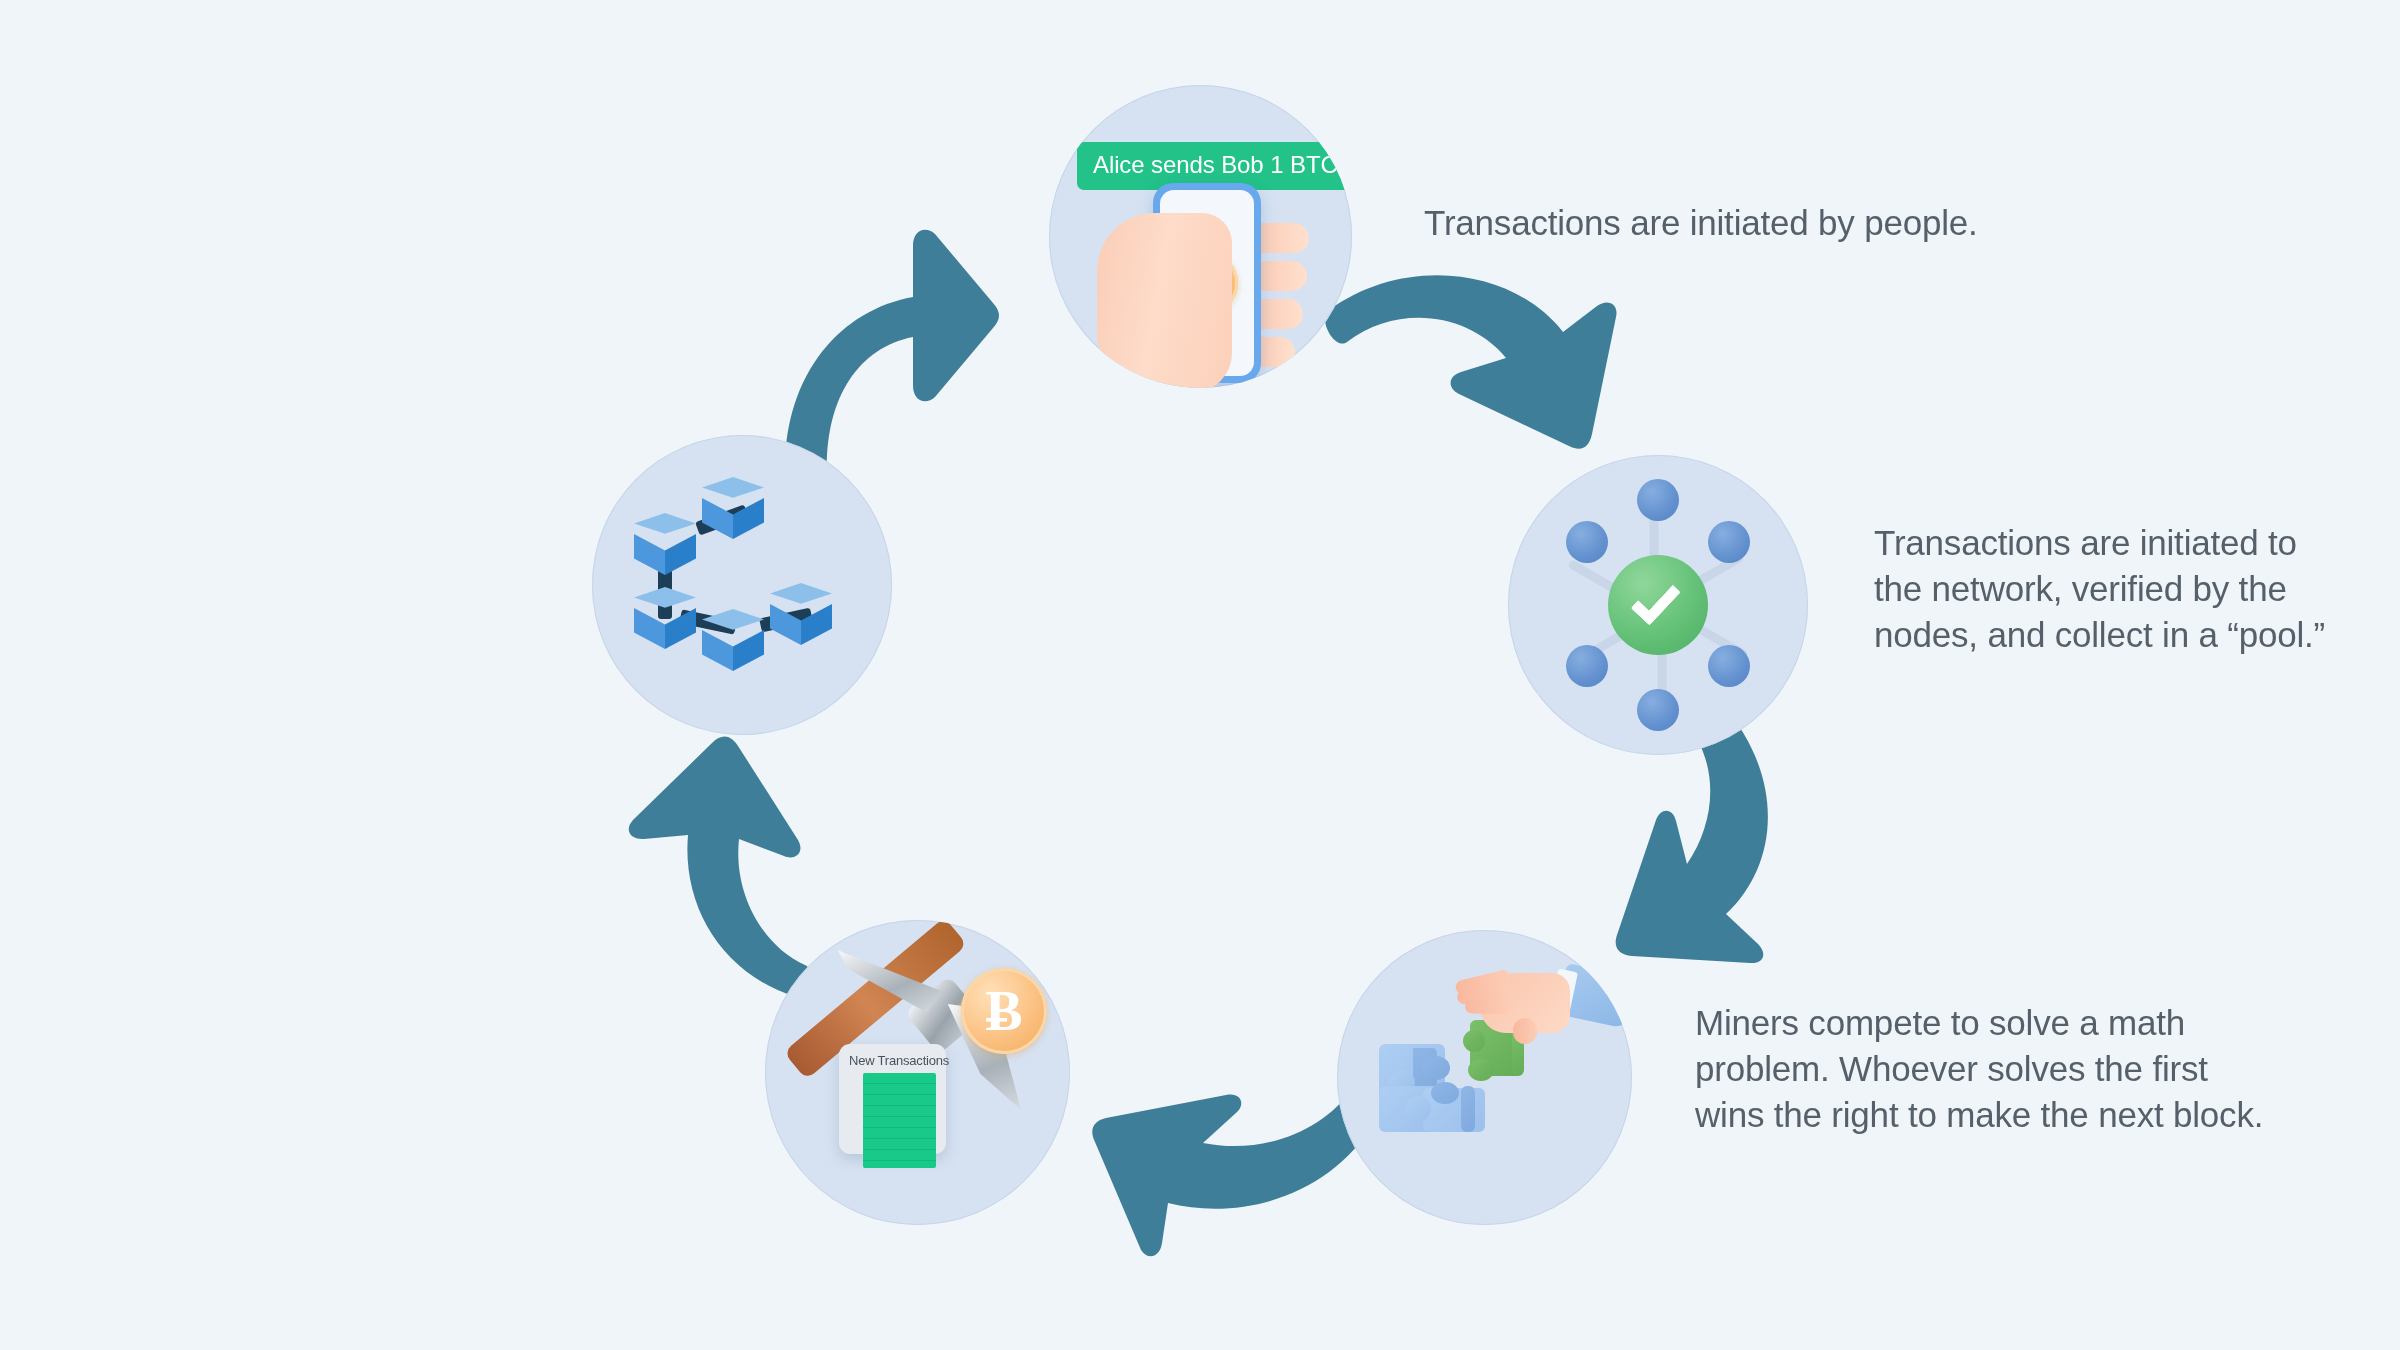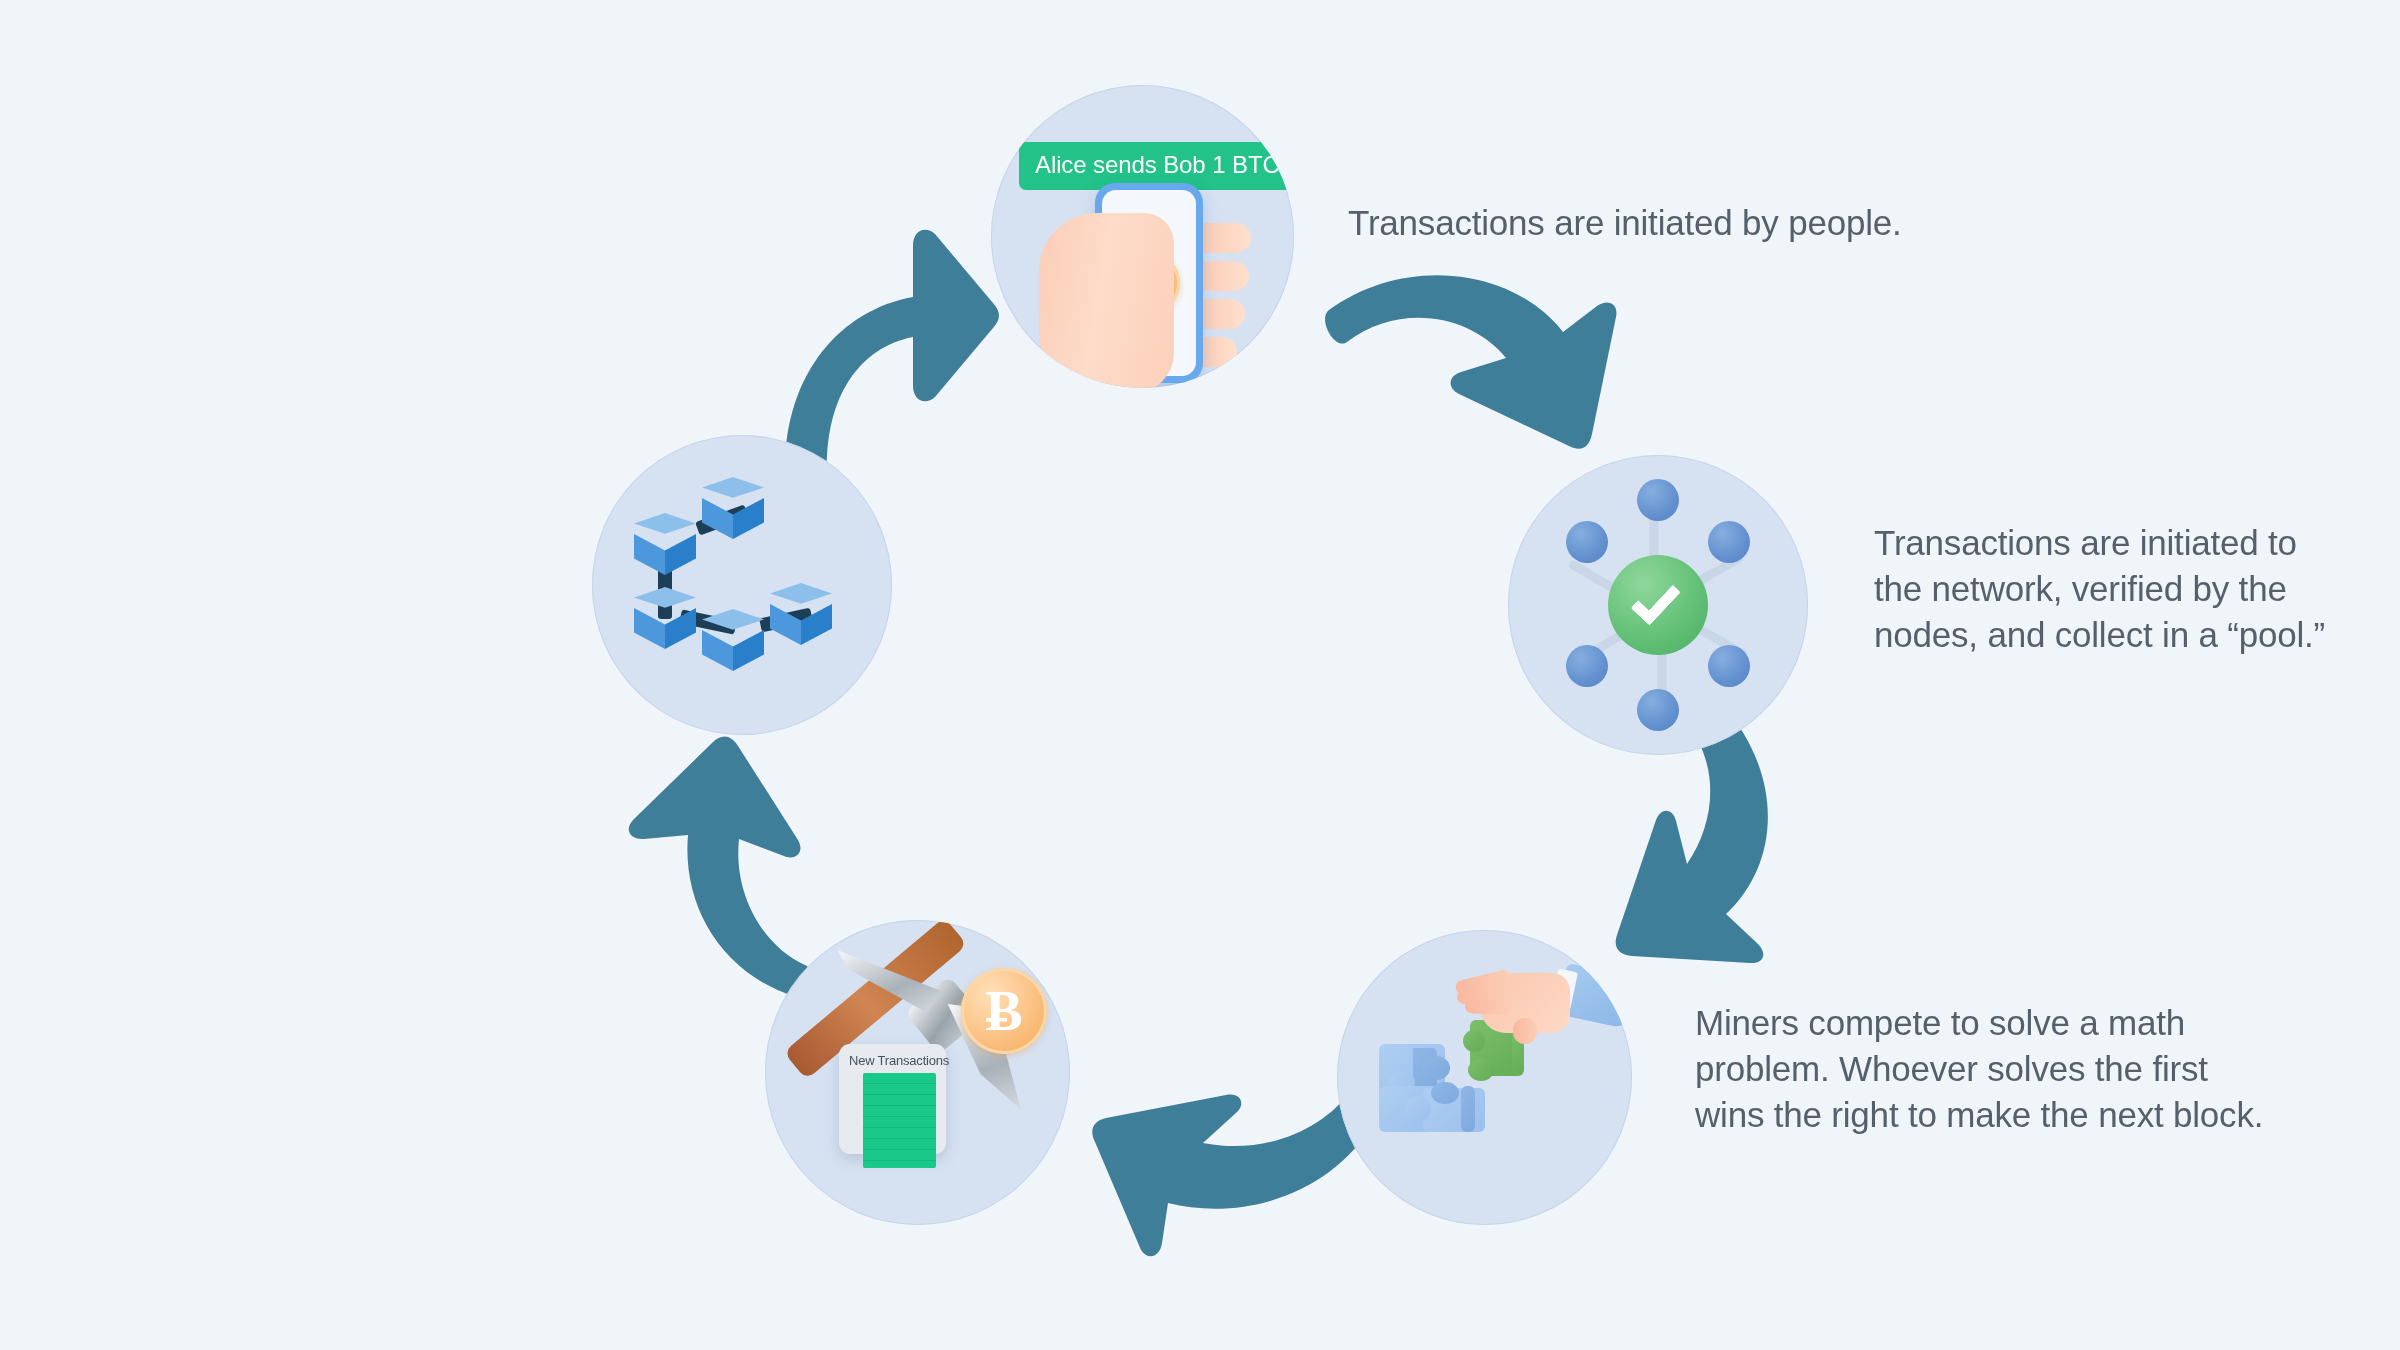--- a/index.html
+++ b/index.html
@@ -210,38 +210,38 @@
   </div>
 
   <div class="arrow" style="left:600px;top:735px;">
     <svg width="210" height="270" viewBox="0 0 210 270">
       <path fill="#3E7E99" d="M196,262 C120,238 82,170 88,100 L44,104 C30,105 24,95 33,85
         L112,8 C122,-2 131,0 138,11 L198,105 C205,117 196,126 184,121 L139,104
         C133,160 164,212 205,230 C217,235 208,266 196,262 Z"></path>
     </svg>
   </div>
 
-  <div class="node" style="left:991px;top:85px;width:303px;height:303px;">
+  <div class="node" style="left:1049px;top:85px;width:303px;height:303px;">
     <div class="badge">Alice sends Bob 1 BTC</div>
 
     <div class="finger" style="left:196px;top:138px;width:64px;height:30px;"></div>
     <div class="finger" style="left:196px;top:176px;width:62px;height:30px;"></div>
     <div class="finger" style="left:196px;top:214px;width:58px;height:30px;"></div>
     <div class="finger" style="left:196px;top:252px;width:50px;height:30px;"></div>
 
     <div class="phone">
       <div class="phone-screen">
         <div class="btc-coin">Ƀ</div>
       </div>
     </div>
 
     <div class="hand-palm"></div>
   </div>
 
-  <div class="caption cap-right" style="left:1348px;top:200px;width:620px;">Transactions are initiated by people.</div>
+  <div class="caption cap-right" style="left:1424px;top:200px;width:620px;">Transactions are initiated by people.</div>
 
   <div class="node" style="left:1508px;top:455px;width:300px;height:300px;">
 
     <div class="net-spoke" style="width:96px;transform:rotate(-90deg) translateY(-4px);"></div>
     <div class="net-spoke" style="width:96px;transform:rotate(90deg) translateY(-4px);"></div>
     <div class="net-spoke" style="width:100px;transform:rotate(-150deg) translateY(-4px);"></div>
     <div class="net-spoke" style="width:100px;transform:rotate(-30deg) translateY(-4px);"></div>
     <div class="net-spoke" style="width:100px;transform:rotate(150deg) translateY(-4px);"></div>
     <div class="net-spoke" style="width:100px;transform:rotate(30deg) translateY(-4px);"></div>
 

